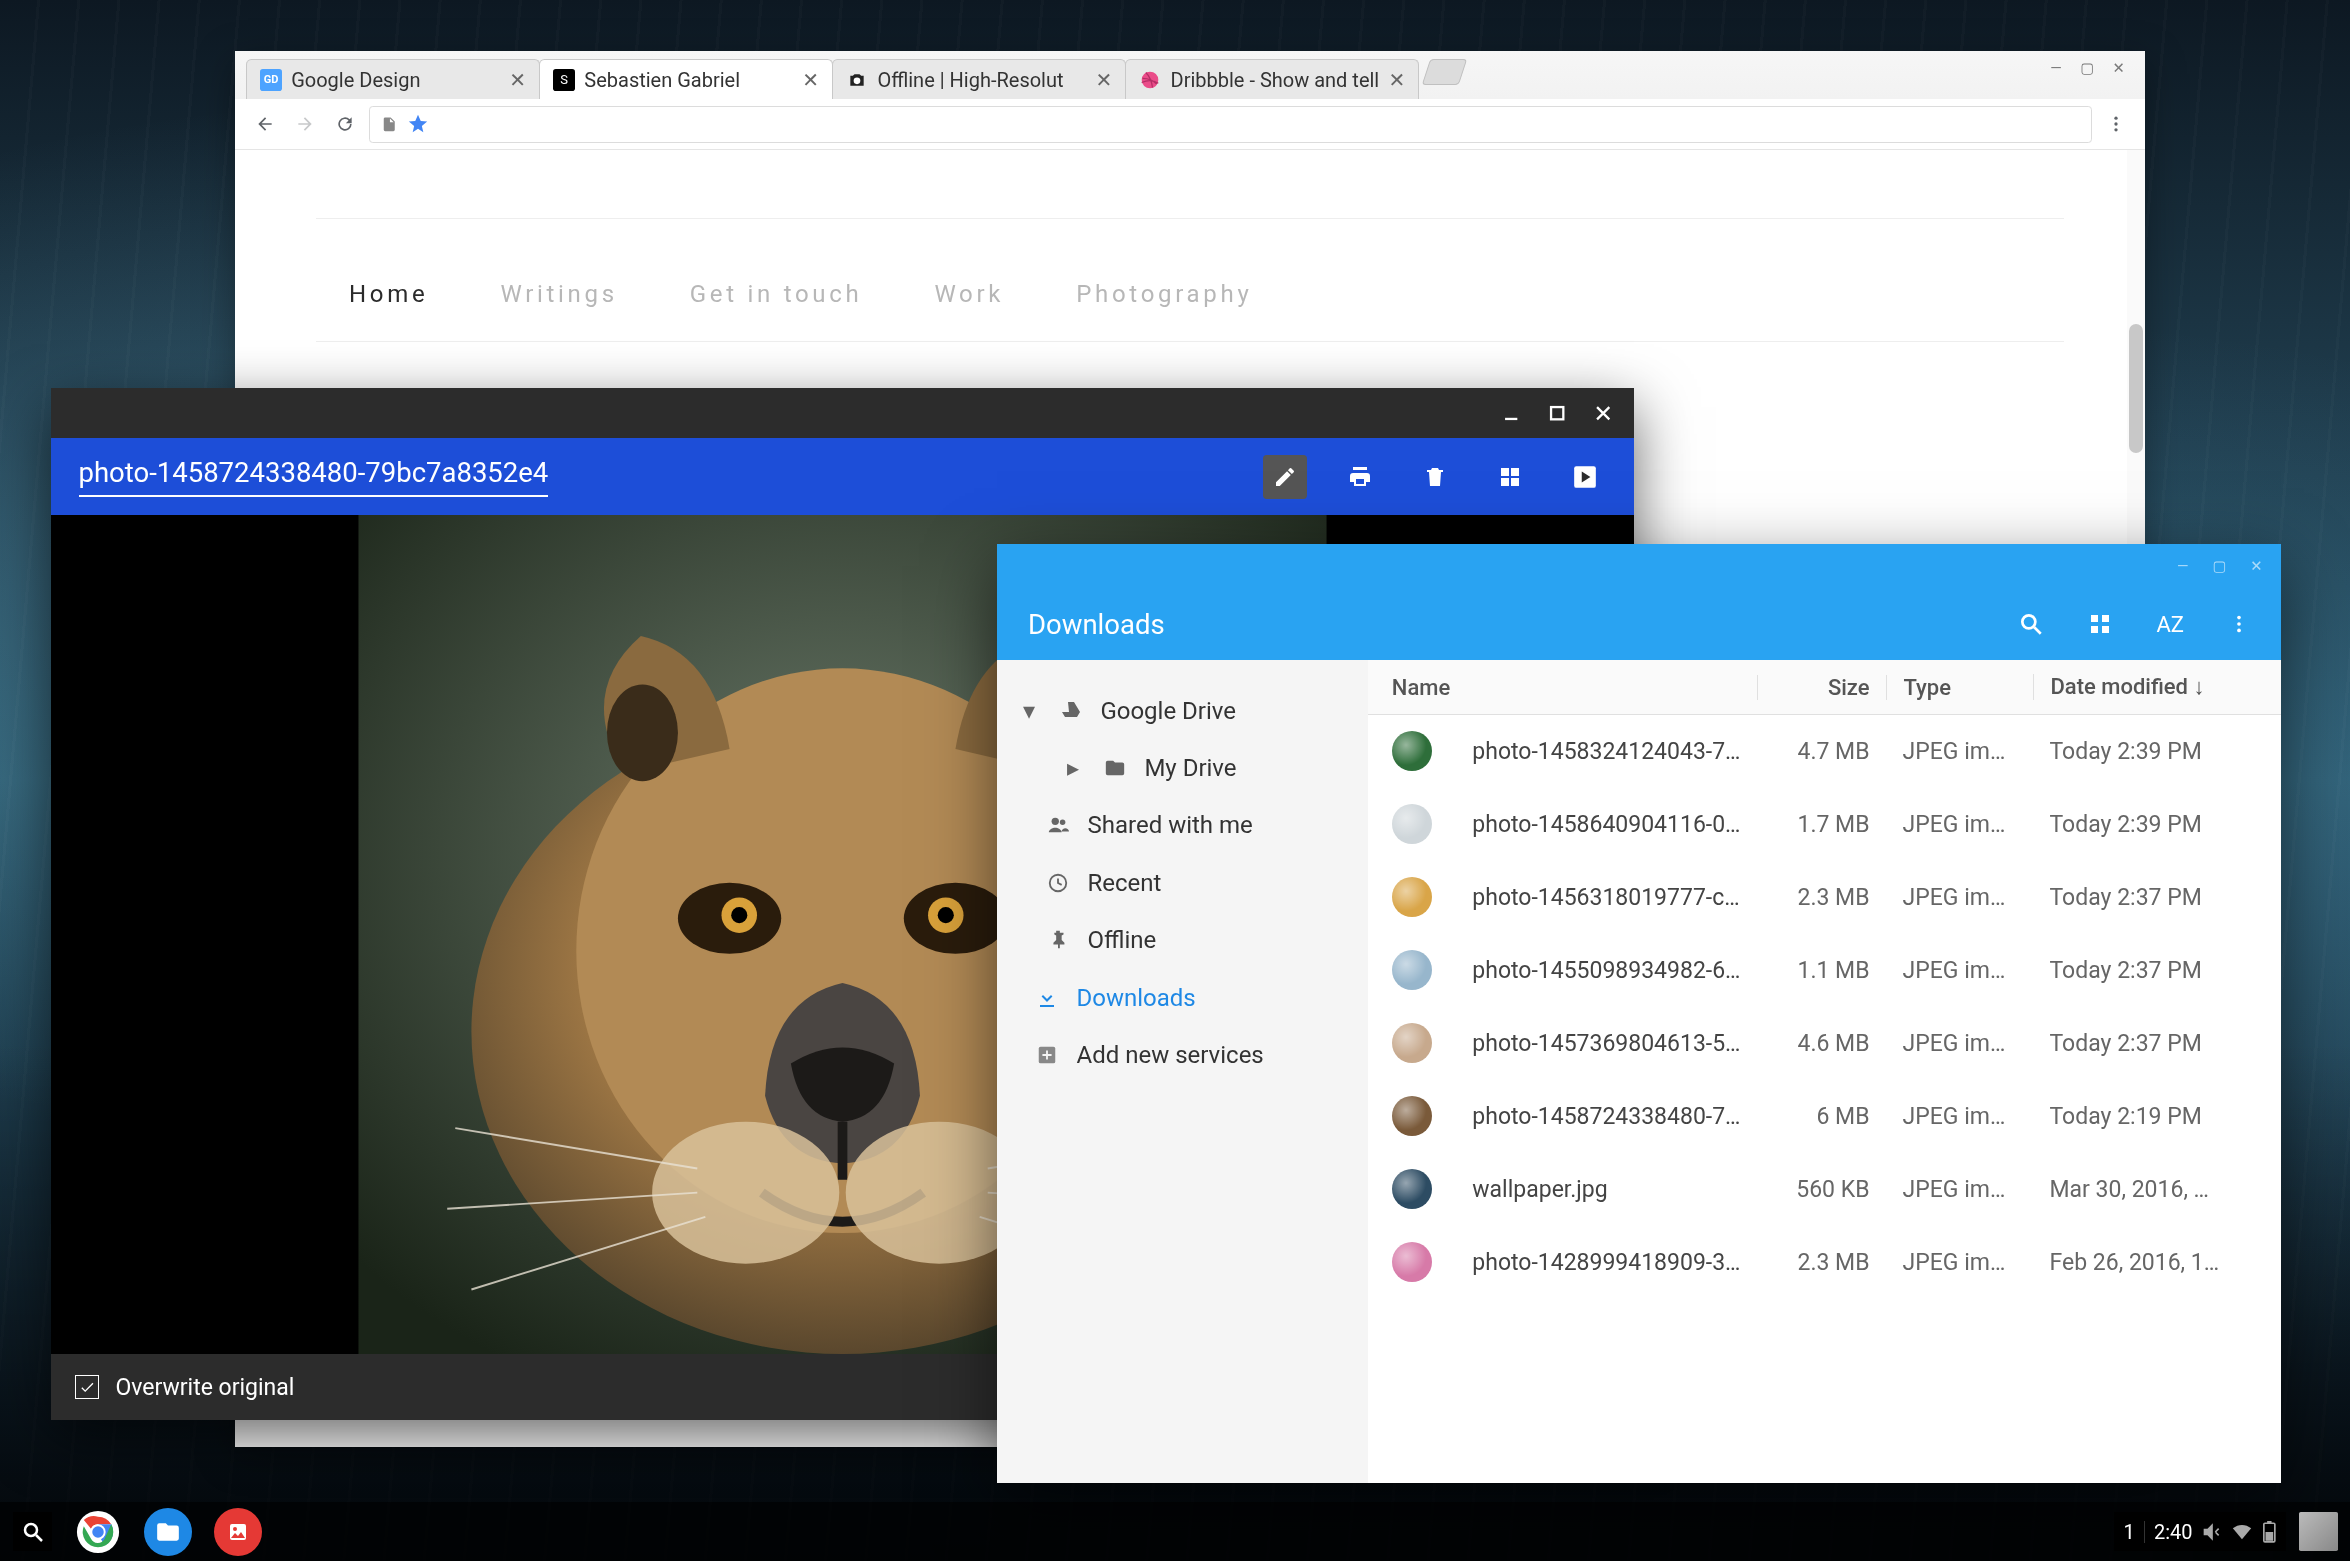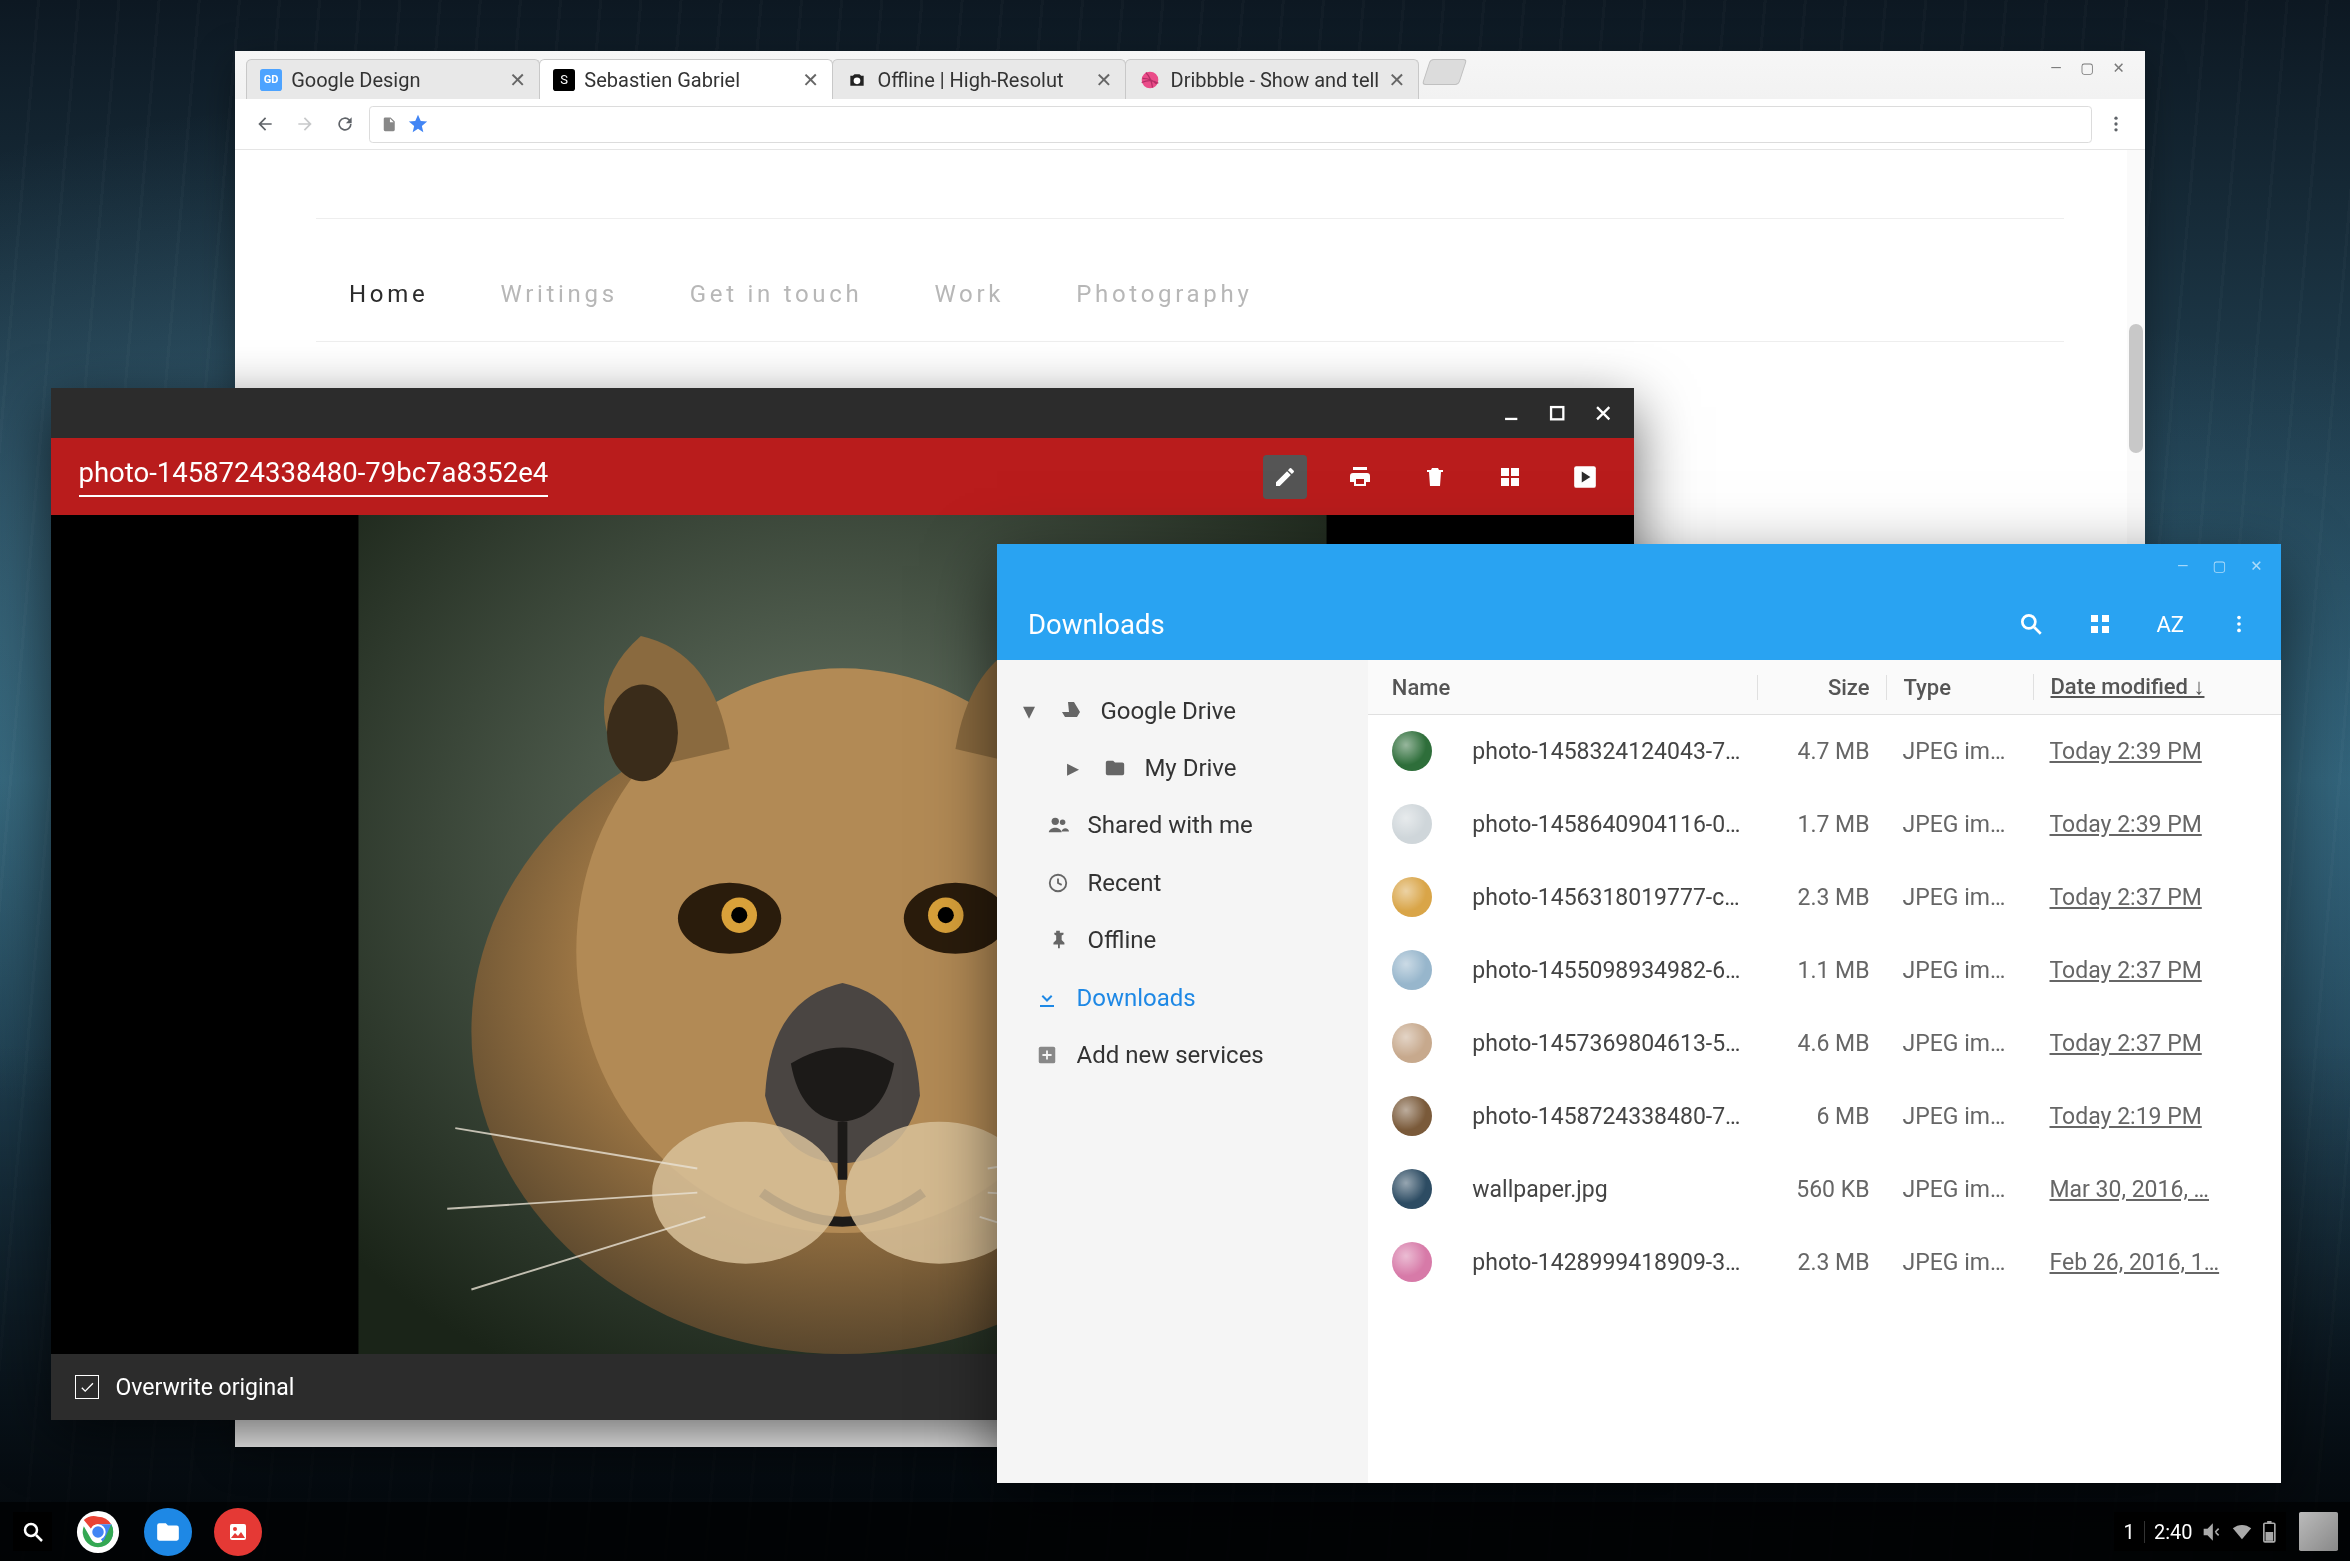--- a/index.html
+++ b/index.html
@@ -45,21 +45,21 @@
 .page { flex: 1; background: #fff; position: relative; }
 .nav-site { margin: 68px 81px 0; border-top: 0.9px solid #eee; border-bottom: 0.9px solid #eee; display: flex; gap: 72px; padding: 33px 33px; }
 .nav-site a { color: #b7b7b7; font-size: 24px; letter-spacing: 3.7px; cursor: pointer; margin-top: 28px; }
 .nav-site a.on { color: #2b2b2b; }
 .page-scrollbar { position:absolute; right:0; top:0; bottom:0; width:18.4px; background:#fafafa; }
 .page-thumb { position:absolute; right:1.8px; top:174px; width:14.7px; height:129px; background:#c8c8c8; border-radius:7.3px; }
 
 
 .viewer { position: absolute; left: 51px; top: 388px; width: 1583px; height: 1032px; background: #111; box-shadow: 0 18.4px 55px rgba(0,0,0,.6); z-index: 20; display: flex; flex-direction: column; }
 .viewer-titlebar { height: 50px; background: #2c2c2c; display: flex; align-items: center; justify-content: flex-end; gap: 27.5px; padding: 0 22px; color: #fff; }
-.viewer-header { height: 77px; background: #b91c1c; display: flex; align-items: center; padding: 0 27.5px; gap: 18.4px; color: #fff; }
+.viewer-header { height: 77px; background: #1d4ed8; display: flex; align-items: center; padding: 0 27.5px; gap: 18.4px; color: #fff; }
 .viewer-title { font-size: 27.5px; font-weight: 400; border-bottom: 2.8px solid #fff; padding-bottom: 5.5px; }
 .viewer-actions { margin-left: auto; display: flex; gap: 31px; align-items: center; }
 .viewer-actions .ibtn { width: 44px; height: 44px; display: flex; align-items: center; justify-content: center; cursor: pointer; border-radius: 3.7px; }
 .viewer-actions .ibtn.on { background: #555; }
 .viewer-body { flex: 1; background: #000; display: flex; align-items: center; justify-content: center; overflow: hidden; }
 .lion { width: 88%; height: 100%; display:flex; align-items:center; justify-content:center; }
 .viewer-footer { height: 66px; background: #2c2c2c; display: flex; align-items: center; padding: 0 24px; color: #fff; gap: 16.5px; }
 .viewer-footer .tools { margin-left: auto; display: flex; gap: 42px; }
 .chk { width: 24px; height: 24px; border: 1.8px solid #fff; display: flex; align-items: center; justify-content: center; }
 
@@ -77,21 +77,21 @@
 .tree-item.child2 { padding-left: 48px; }
 .tree-item.active { color: #1e88e5; }
 .tree-item.active svg path, .tree-item.active svg rect { fill: #1e88e5; }
 .tree-ic { width: 26px; height: 26px; flex: none; display:flex; align-items:center; justify-content:center; }
 .files-list { flex: 1; display: flex; flex-direction: column; }
 .list-header { height: 55px; display: flex; align-items: center; border-bottom: 0.9px solid #e0e0e0; font-size: 22px; font-weight: 500; color: #555; background:#fafafa; }
 .col { padding: 0 16.5px; }
 .col-name { flex: 1; padding-left: 24px; }
 .col-size { width: 129px; text-align: right; }
 .col-type { width: 147px; }
-.col-date { width: 248px; text-decoration: underline; }
+.col-date { width: 248px; }
 .list-header > .col { border-left: 0.9px solid #e0e0e0; }
 .list-header > .col:first-child { border-left: none; }
 .row { height: 73px; display: flex; align-items: center; font-size: 23px; color: #444; border-bottom: 0.9px solid transparent; cursor: pointer; }
 .row .thumb { width: 40px; height: 40px; border-radius: 50%; margin: 0 16.5px 0 24px; flex: none; }
 .row .col-size { color: #666; text-align:right; }
 .row .col-type, .row .col-date { color: #666; }
 .ellipsis { white-space: nowrap; overflow: hidden; text-overflow: ellipsis; }
 
 svg { display: block; }
 </style>

